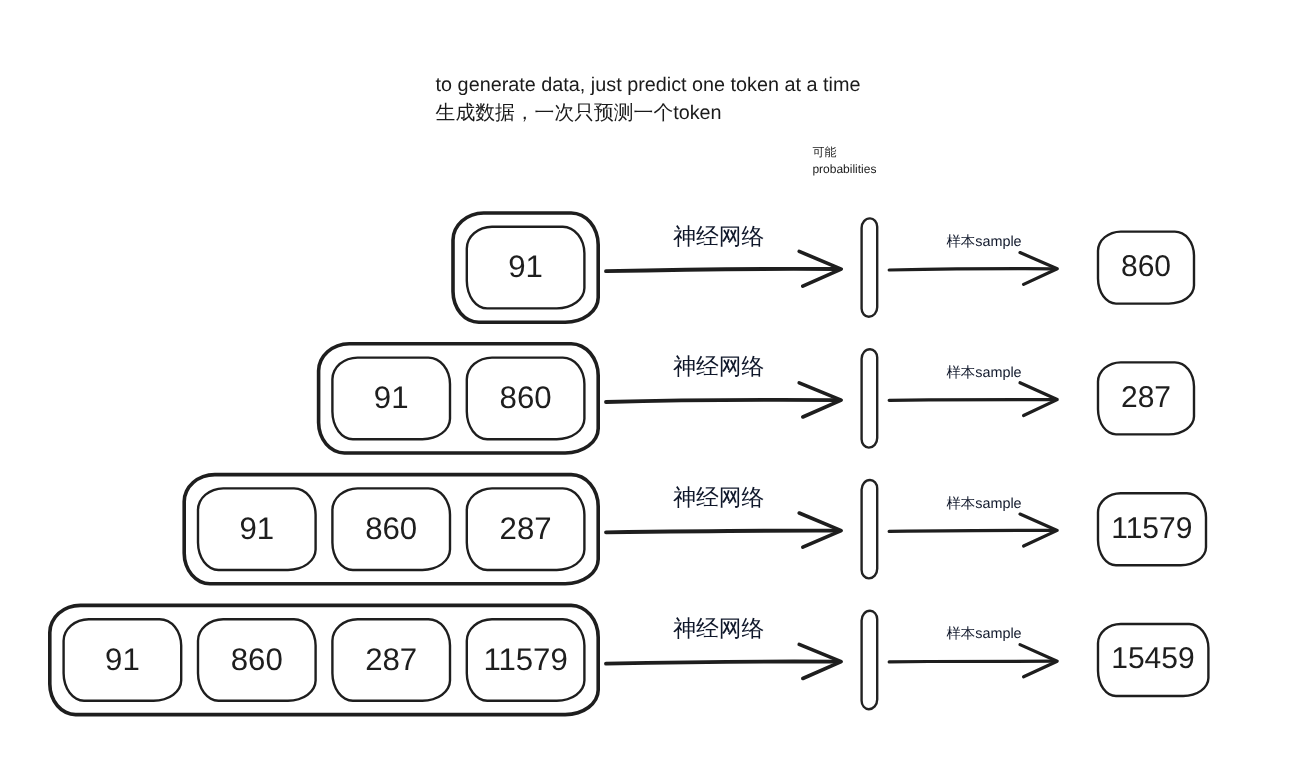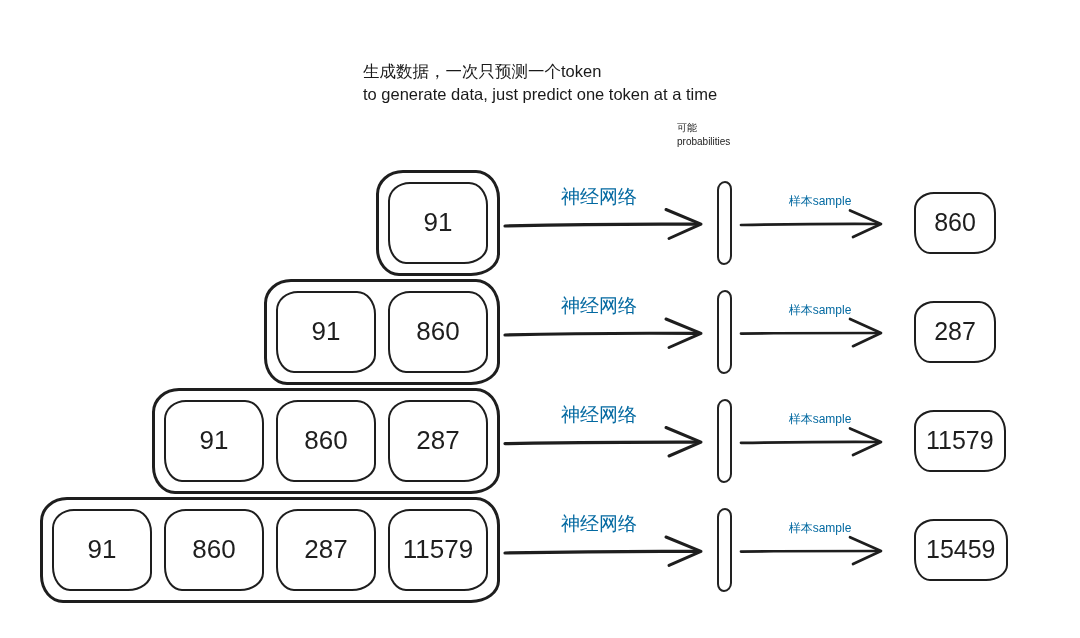--- a/index.html
+++ b/index.html
@@ -64,21 +64,21 @@
   .container-box {
     display: flex;
     gap: 12px;
     padding: 9px;
     border: 3px solid #1e1e1e;
     border-radius: 27px 24px 29px 23px / 24px 28px 22px 27px;
     background: #ffffff;
   }
   .token-box {
     width: 100px;
-    height: 82px;
+    height: 70px;
     border: 2.8px solid #1e1e1e;
     border-radius: 22px 19px 24px 18px / 19px 23px 18px 24px;
     display: flex;
     align-items: center;
     justify-content: center;
     font-size: 26px;
     color: #1e1e1e;
     background: #ffffff;
   }
   .prob-bar {
@@ -108,35 +108,35 @@
     top: 50%;
     margin-top: -19px;
     left: 2px;
   }
   .arrow-label {
     position: absolute;
     bottom: calc(50% + 13px);
     left: 0; right: 14px;
     text-align: center;
     white-space: nowrap;
-    color: #0369a1;
+    color: #0f172a;
   }
   .nn-col .arrow-label { font-size: 19px; }
   .sample-col .arrow-label { font-size: 12px; right: 4px; }
   svg .stroke { stroke: #1e1e1e; fill: none; stroke-linecap: round; stroke-linejoin: round; }
 </style>
 </head>
 <body>
 
 <div class="canvas">
 
 
   <div class="subtitle">
+    <div>to generate data, just predict one token at a time</div>
     <div>生成数据，一次只预测一个token</div>
-    <div>to generate data, just predict one token at a time</div>
   </div>
 
   <div class="prob-label">
     <div>可能</div>
     <div>probabilities</div>
   </div>
 
   <div class="rows">
 
     <div class="row">

